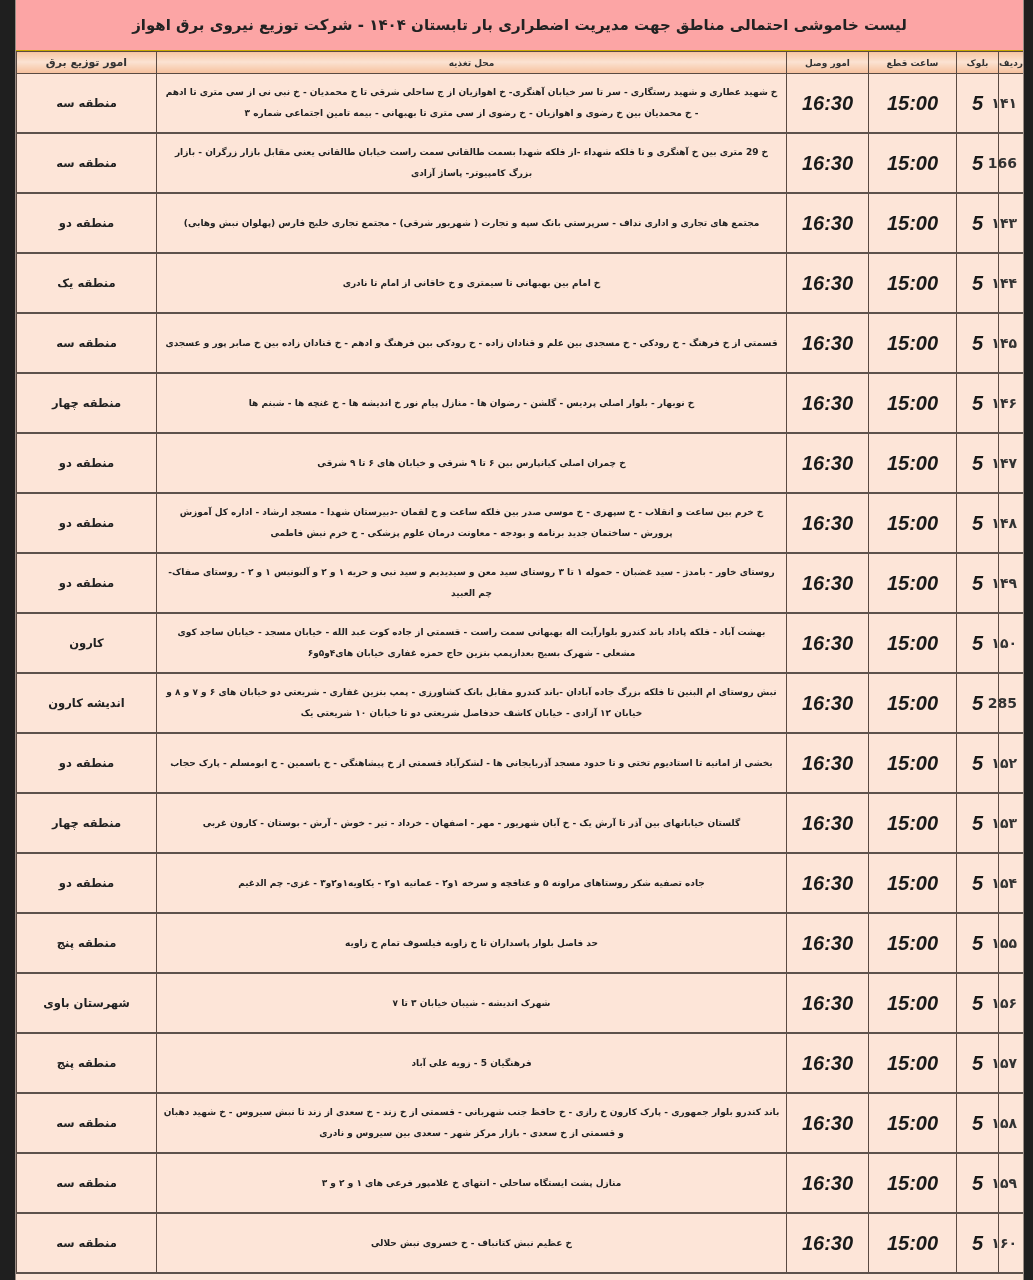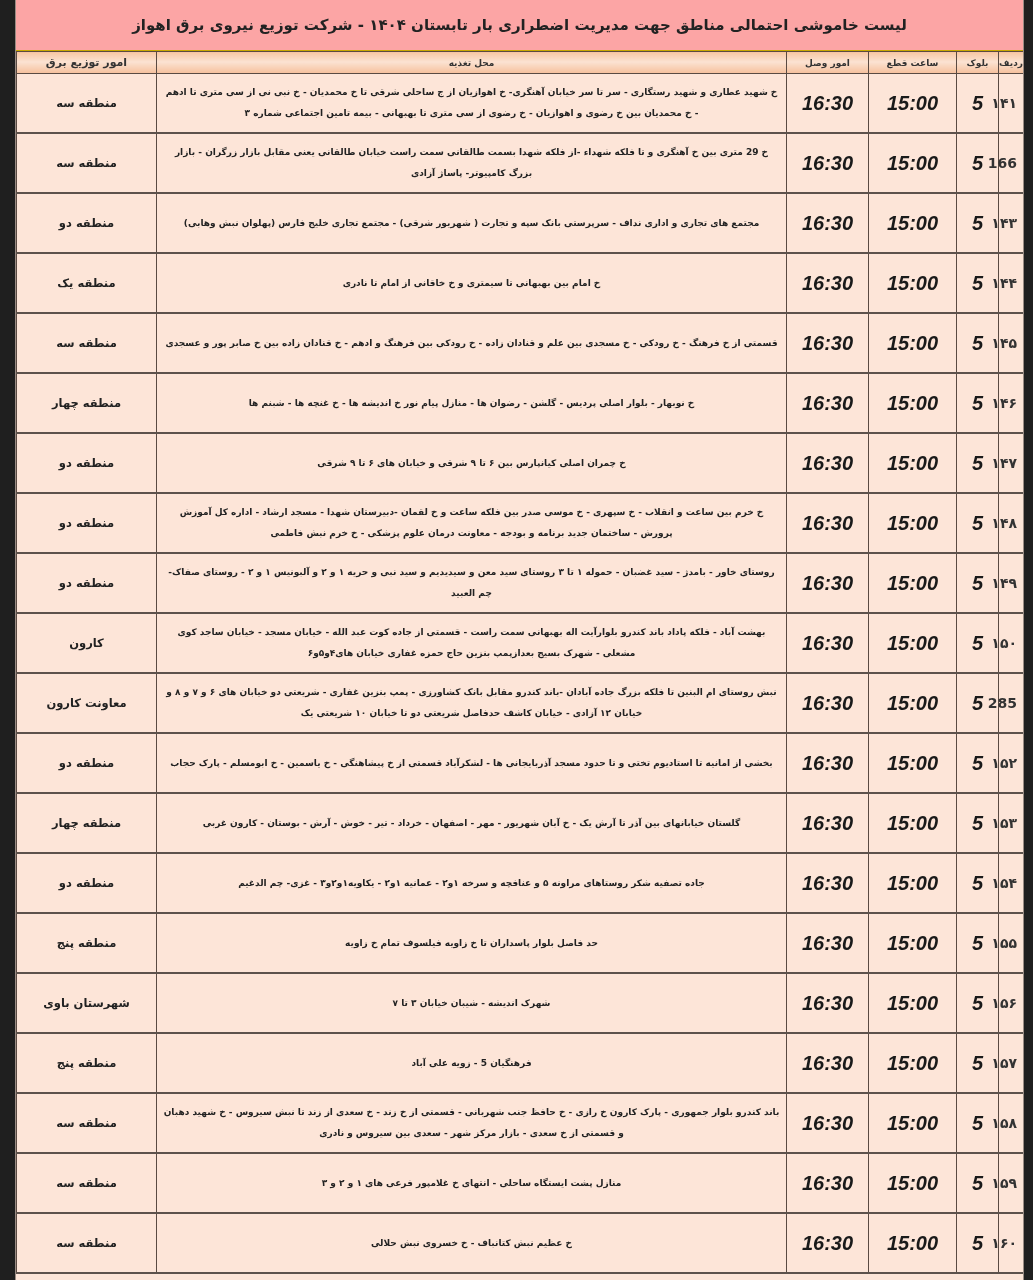--- a/index.html
+++ b/index.html
@@ -171,21 +171,21 @@
     <td class="c-loc">بهشت آباد - فلکه پاداد باند کندرو بلوارآیت اله بهبهانی سمت راست - قسمتی از جاده کوت عبد الله - خیابان مسجد - خیابان ساجد کوی مشعلی - شهرک بسیج بعدازپمپ بنزین حاج حمزه غفاری خیابان های۴و۵و۶</td>
     <td class="c-district">کارون</td>
   </tr>
 
   <tr>
     <td class="c-row">285</td>
     <td class="c-block">5</td>
     <td class="c-off">15:00</td>
     <td class="c-on">16:30</td>
     <td class="c-loc">نبش روستای ام البنین تا فلکه بزرگ جاده آبادان -باند کندرو مقابل بانک کشاورزی - پمپ بنزین غفاری - شریعتی دو خیابان های ۶ و ۷ و ۸ و خیابان ۱۲ آزادی - خیابان کاشف حدفاصل شریعتی دو تا خیابان ۱۰ شریعتی یک</td>
-    <td class="c-district">معاونت کارون</td>
+    <td class="c-district">اندیشه کارون</td>
   </tr>
 
   <tr>
     <td class="c-row">۱۵۲</td>
     <td class="c-block">5</td>
     <td class="c-off">15:00</td>
     <td class="c-on">16:30</td>
     <td class="c-loc">بخشی از امانیه تا استادیوم تختی و تا حدود مسجد آذربایجانی ها - لشکرآباد قسمتی از خ پیشاهنگی - خ یاسمین - خ ابومسلم - پارک حجاب</td>
     <td class="c-district">منطقه دو</td>
   </tr>

